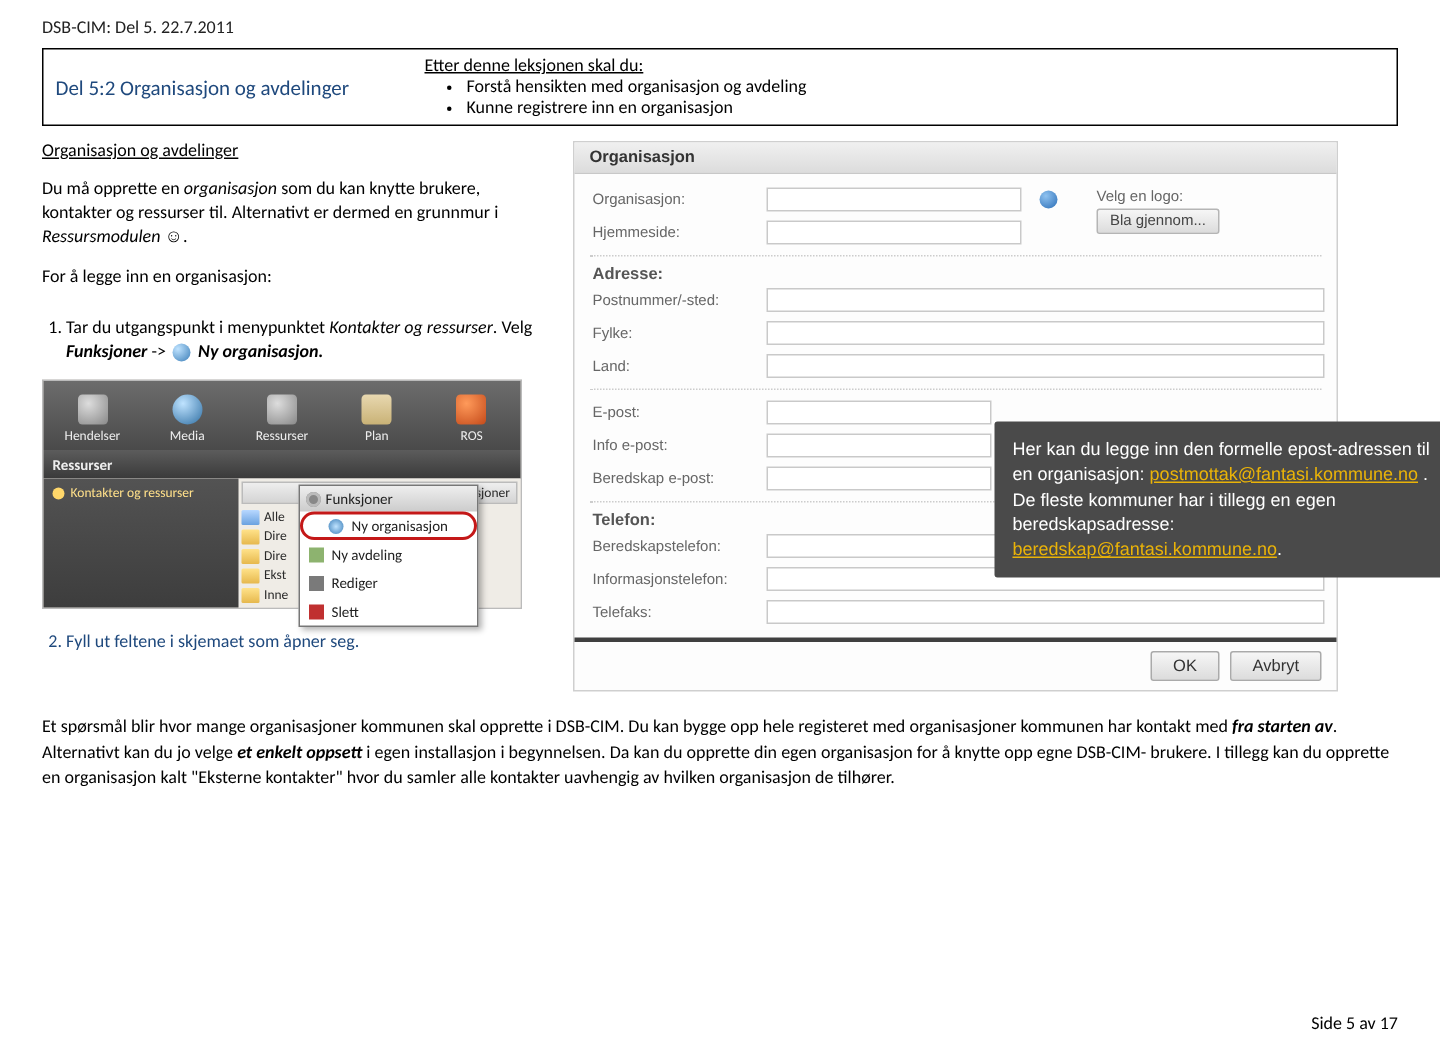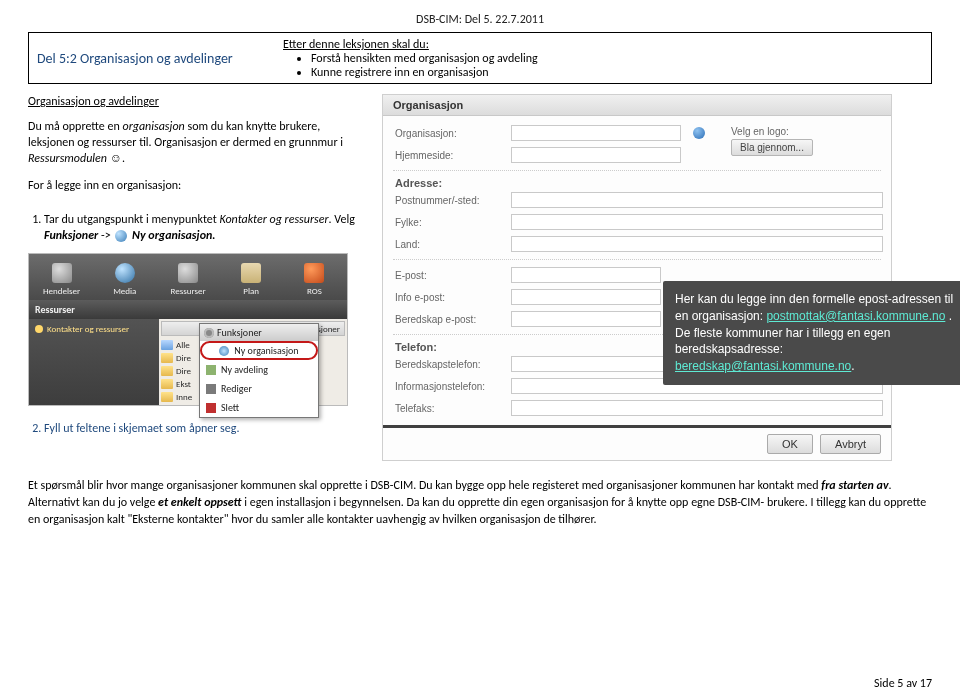--- a/index.html
+++ b/index.html
@@ -7,21 +7,21 @@
     font-family: Calibri, Arial, sans-serif;
     font-size: 12px;
     color: #000;
     width: 960px;
     height: 700px;
     background: #fff;
     position: relative;
     padding: 12px 28px 12px 28px;
   }
   .doc-header {
-    text-align: center;
+    text-align: left;
     color: #222;
     font-size: 12px;
     margin-bottom: 6px;
   }
   .lesson-box {
     border: 1px solid #000;
     display: flex;
     align-items: stretch;
     margin-bottom: 10px;
   }
@@ -155,21 +155,21 @@
   .blue-dot { width:12px;height:12px;border-radius:50%;
     background:radial-gradient(circle at 35% 30%, #8fc2f0,#2a6db6);
     display:inline-block; margin-left:6px;}
   .sep { border-top:1px dotted #ccc; margin:4px 10px;}
   .org-section-head { font-weight:bold; color:#555; padding:2px 12px 0 12px;}
   .tooltip {
     position:absolute; left:280px; top:186px; width:310px;
     background:#4a4a4a; color:#fff; padding:10px 12px; font-size:12px;
     border-radius:2px; line-height:1.4;
   }
-  .tooltip a { color:#5eead4; text-decoration:underline; }
+  .tooltip a { color:#eab308; text-decoration:underline; }
   .btn-row { text-align:right; padding:6px 10px; border-top:3px solid #404040;}
   .btn {
     display:inline-block; padding:3px 14px; font-size:11px;
     background:linear-gradient(#f6f6f6,#dcdcdc); border:1px solid #aaa;
     border-radius:2px; margin-left:4px; color:#333;
   }
 
   .closing { font-size:12px; line-height:1.4; margin-top:16px; }
   .footer { position:absolute; bottom:10px; right:28px; font-size:12px;}
 </style>
@@ -188,21 +188,21 @@
     </ul>
   </div>
 </div>
 
 <div class="columns">
 
   <div class="left-col">
     <div class="sec-title">Organisasjon og avdelinger</div>
 
     <p class="para">
-      <span>Du må opprette en </span><span class="italic">organisasjon</span><span> som du kan knytte brukere, leksjonen og ressurser til. Organisasjon er dermed en grunnmur i </span><span class="italic">Ressursmodulen</span><span> </span><span class="smiley"></span>.
+      <span>Du må opprette en </span><span class="italic">organisasjon</span><span> som du kan knytte brukere, kontakter og ressurser til. Alternativt er dermed en grunnmur i </span><span class="italic">Ressursmodulen</span><span> </span><span class="smiley"></span>.
     </p>
 
     <p class="para">For å legge inn en organisasjon:</p>
     <ol class="steps">
       <li>
         <span>Tar du utgangspunkt i menypunktet </span><span class="italic">Kontakter og ressurser</span><span>. Velg </span><span class="bolditalic">Funksjoner</span><span> -&gt; </span><span class="globe"></span> <span class="bolditalic">Ny organisasjon.</span>
       </li>
     </ol>
 
     <div class="mini-app">

